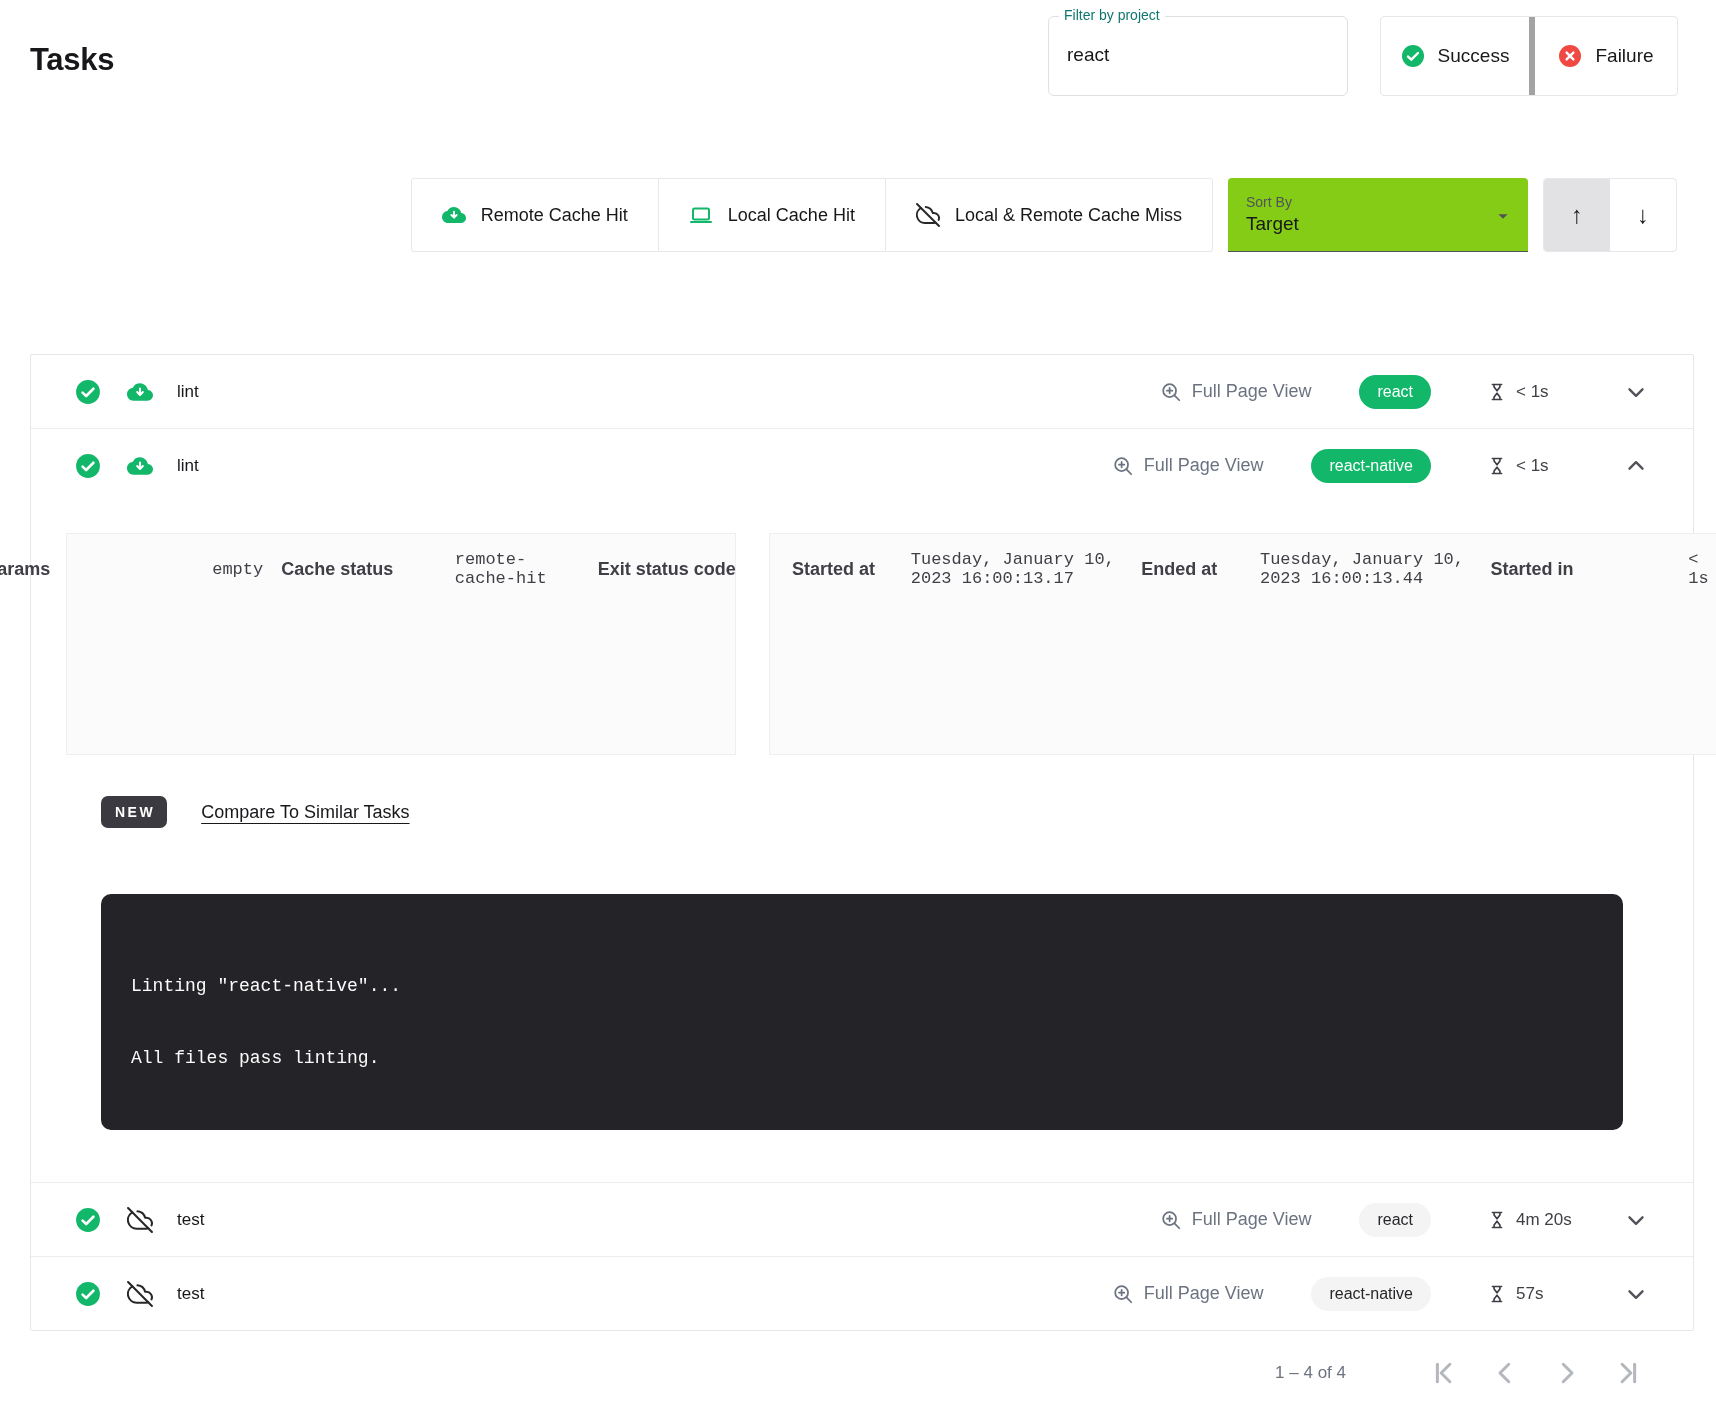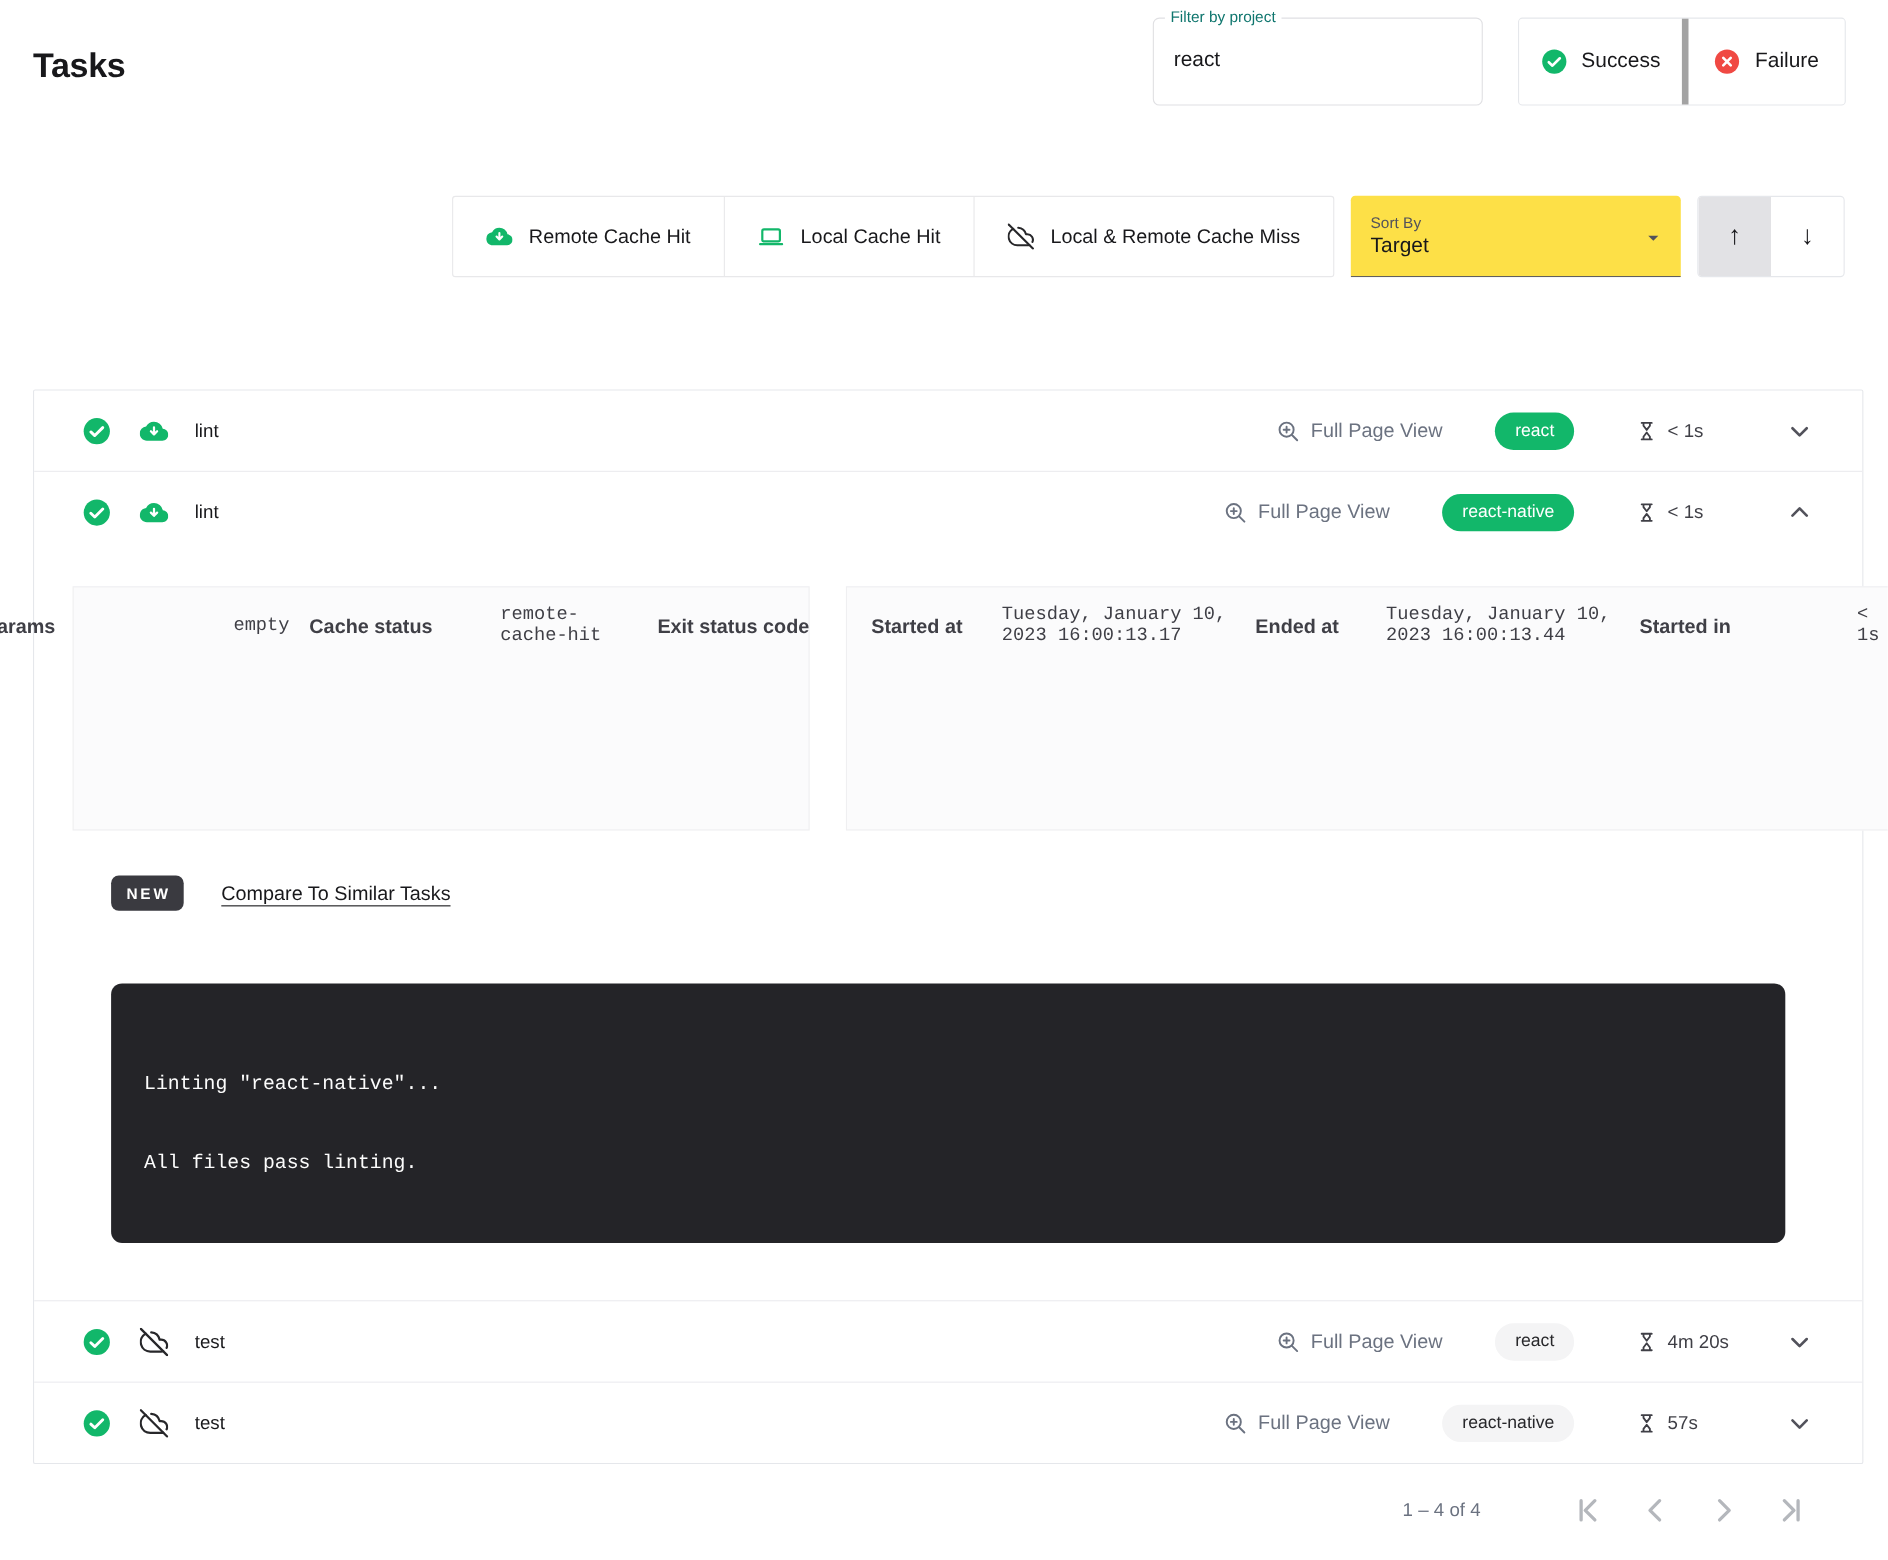--- a/index.html
+++ b/index.html
@@ -24,21 +24,21 @@
   .seg-group { display:flex; height:80px; border:1px solid #e5e7eb; border-radius:4px; background:#fff;justify-content:center; }
   .seg-btn { width:148px; display:flex; align-items:center; justify-content:center; gap:13px; font-size:19px; color:#18181b; cursor:pointer; }
   .seg-btn + .seg-btn { border-left:6px solid #a3a3a3; }
 
   
   .toolbar { display:flex; justify-content:flex-end; align-items:stretch; height:74px; margin:82px 39px 0 0; }
   .cache-group { display:flex; border:1px solid #e8e8ea; border-radius:3px; background:#fff; }
   .cache-btn { display:flex; align-items:center; gap:15px; padding:0 30px; font-size:18px; color:#18181b; cursor:pointer; white-space:nowrap; }
   .cache-btn + .cache-btn { border-left:1px solid #e8e8ea; }
 
-  .sort-select { width:300px; margin-left:15px; background:#fde047; border-bottom:1px solid #52525b; border-radius:4px 4px 0 0; position:relative; display:flex; flex-direction:column; justify-content:center; padding:0 18px; cursor:pointer; }
+  .sort-select { width:300px; margin-left:15px; background:#84cc16; border-bottom:1px solid #52525b; border-radius:4px 4px 0 0; position:relative; display:flex; flex-direction:column; justify-content:center; padding:0 18px; cursor:pointer; }
   .sort-label { font-size:14px; color:#52525b; margin-bottom:3px; }
   .sort-value { font-size:19px; color:#18181b; }
   .sort-caret { position:absolute; right:14px; top:50%; transform:translateY(-45%); }
 
   .dir-group { display:flex; margin-left:15px; border:1px solid #e5e7eb; border-radius:4px; overflow:hidden; background:#fff; }
   .dir-btn { width:66px; display:flex; align-items:center; justify-content:center; font-size:24px; color:#18181b; cursor:pointer; }
   .dir-btn.active { background:#e2e2e5; }
 
   
   .task-card { margin:102px 22px 0 30px; border:1px solid #e5e7eb; border-radius:2px; background:#fff; }

